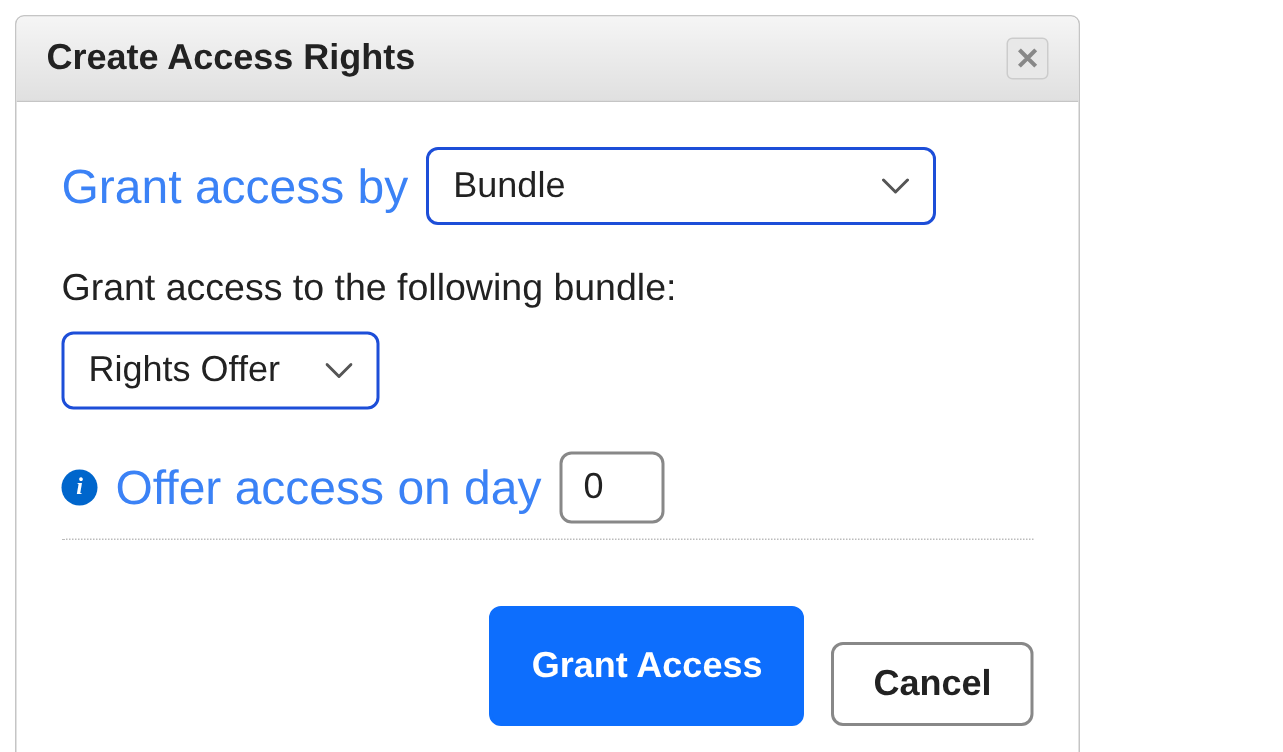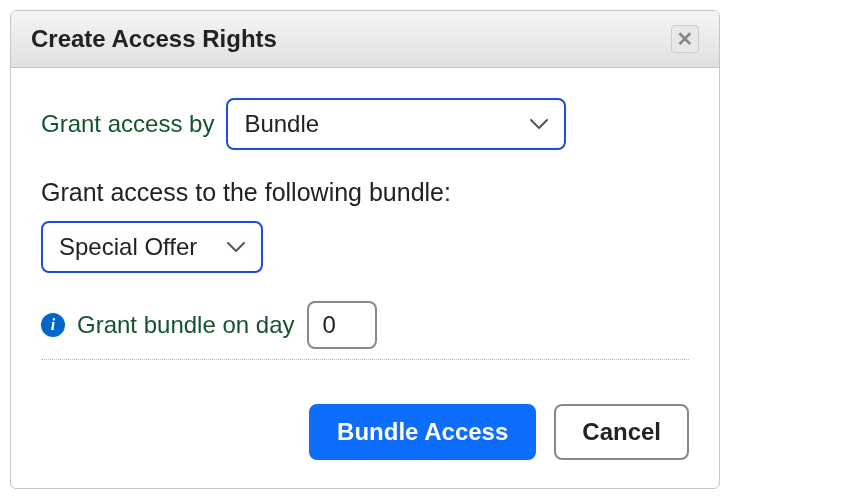--- a/index.html
+++ b/index.html
@@ -49,22 +49,22 @@
     .dialog-body {
       padding: 30px 30px 20px 30px;
     }
     .row {
       display: flex;
       align-items: center;
       margin-bottom: 28px;
       gap: 12px;
     }
     .row-label {
-      font-size: 24px;
-      color: #14532d;
+      font-size: 32px;
+      color: #3b82f6;
     }
     .select-box {
       display: inline-flex;
       align-items: center;
       justify-content: space-between;
       border: 2px solid #1d4ed8;
       border-radius: 8px;
       padding: 10px 16px;
       font-size: 24px;
       color: #222;
@@ -126,20 +126,21 @@
     }
     .btn-primary {
       background: #0d6efd;
       color: #fff;
       border: 2px solid #0d6efd;
     }
     .btn-secondary {
       background: #fff;
       color: #222;
       border: 2px solid #888;
+      margin-top: 24px;
     }
   </style>
 </head>
 <body>
 
 <div class="dialog">
   <div class="dialog-header">
     <div class="dialog-title">Create Access Rights</div>
     <div class="close-btn">
       <span>✕</span>
@@ -157,36 +158,36 @@
               <path d="M1 2 L9 10 L17 2" stroke="#555" stroke-width="2" fill="none" stroke-linecap="round" stroke-linejoin="round"></path>
             </svg>
         </span>
       </div>
     </div>
 
     <div class="section-label">Grant access to the following bundle:</div>
 
     <div class="row">
       <div class="select-box">
-        <span>Special Offer</span>
+        <span>Rights Offer</span>
         <span class="chevron">
           <svg width="18" height="12" viewBox="0 0 18 12">
               <path d="M1 2 L9 10 L17 2" stroke="#555" stroke-width="2" fill="none" stroke-linecap="round" stroke-linejoin="round"></path>
             </svg>
         </span>
       </div>
     </div>
 
     <div class="row" style="margin-bottom:10px;">
       <span class="info-icon">i</span>
-      <span class="row-label">Grant bundle on day</span>
+      <span class="row-label">Offer access on day</span>
       <input class="day-input" type="text" value="0" style="">
     </div>
 
     <hr class="divider">
 
   </div>
 
   <div class="dialog-footer">
-    <button class="btn btn-primary">Bundle Access</button>
+    <button class="btn btn-primary">Grant Access</button>
     <button class="btn btn-secondary">Cancel</button>
   </div>
 </div>
 
 </body></html>

